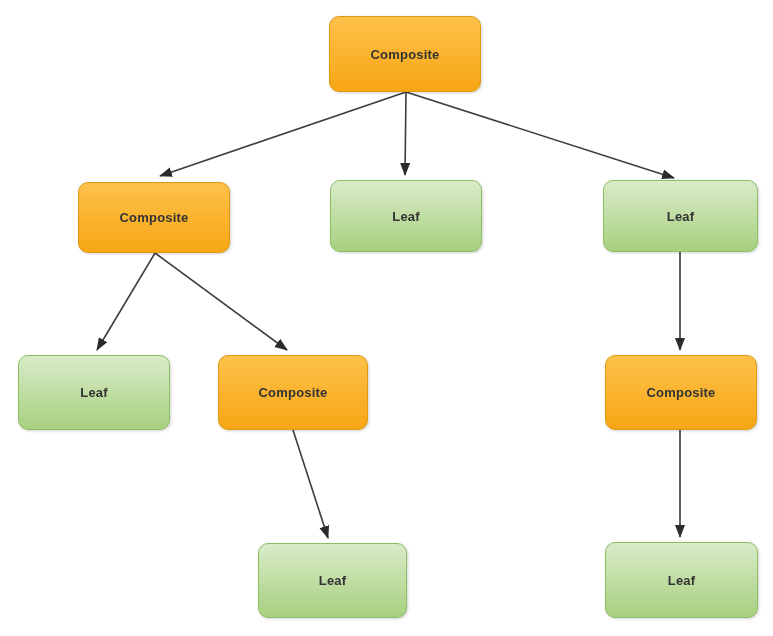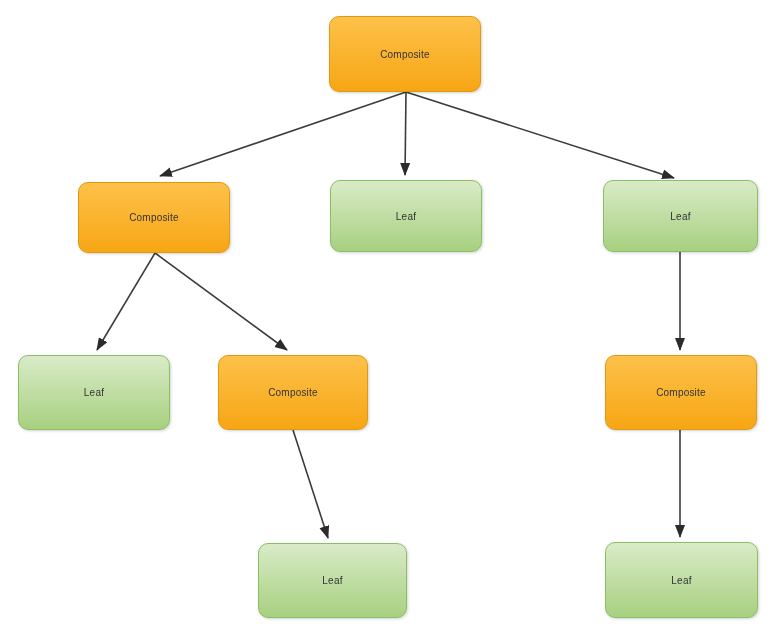--- a/index.html
+++ b/index.html
@@ -27,22 +27,22 @@
     position: absolute;
     box-sizing: border-box;
     border-radius: 10px;
     display: flex;
     align-items: center;
     justify-content: center;
     box-shadow: 1px 1px 3px rgba(0,0,0,0.18);
     cursor: default;
   }
   .node .node-label {
-    font-size: 10px;
-    font-weight: 400;
+    font-size: 13px;
+    font-weight: 700;
     letter-spacing: 0.2px;
   }
 </style>
 </head>
 <body>
 
 <div class="canvas">
   <svg id="edges-layer" width="773" height="636" viewBox="0 0 773 636" xmlns="http://www.w3.org/2000/svg">
     <defs>
       <marker id="arrowhead" markerUnits="userSpaceOnUse" markerWidth="18" markerHeight="14" refX="12" refY="5" orient="auto">

